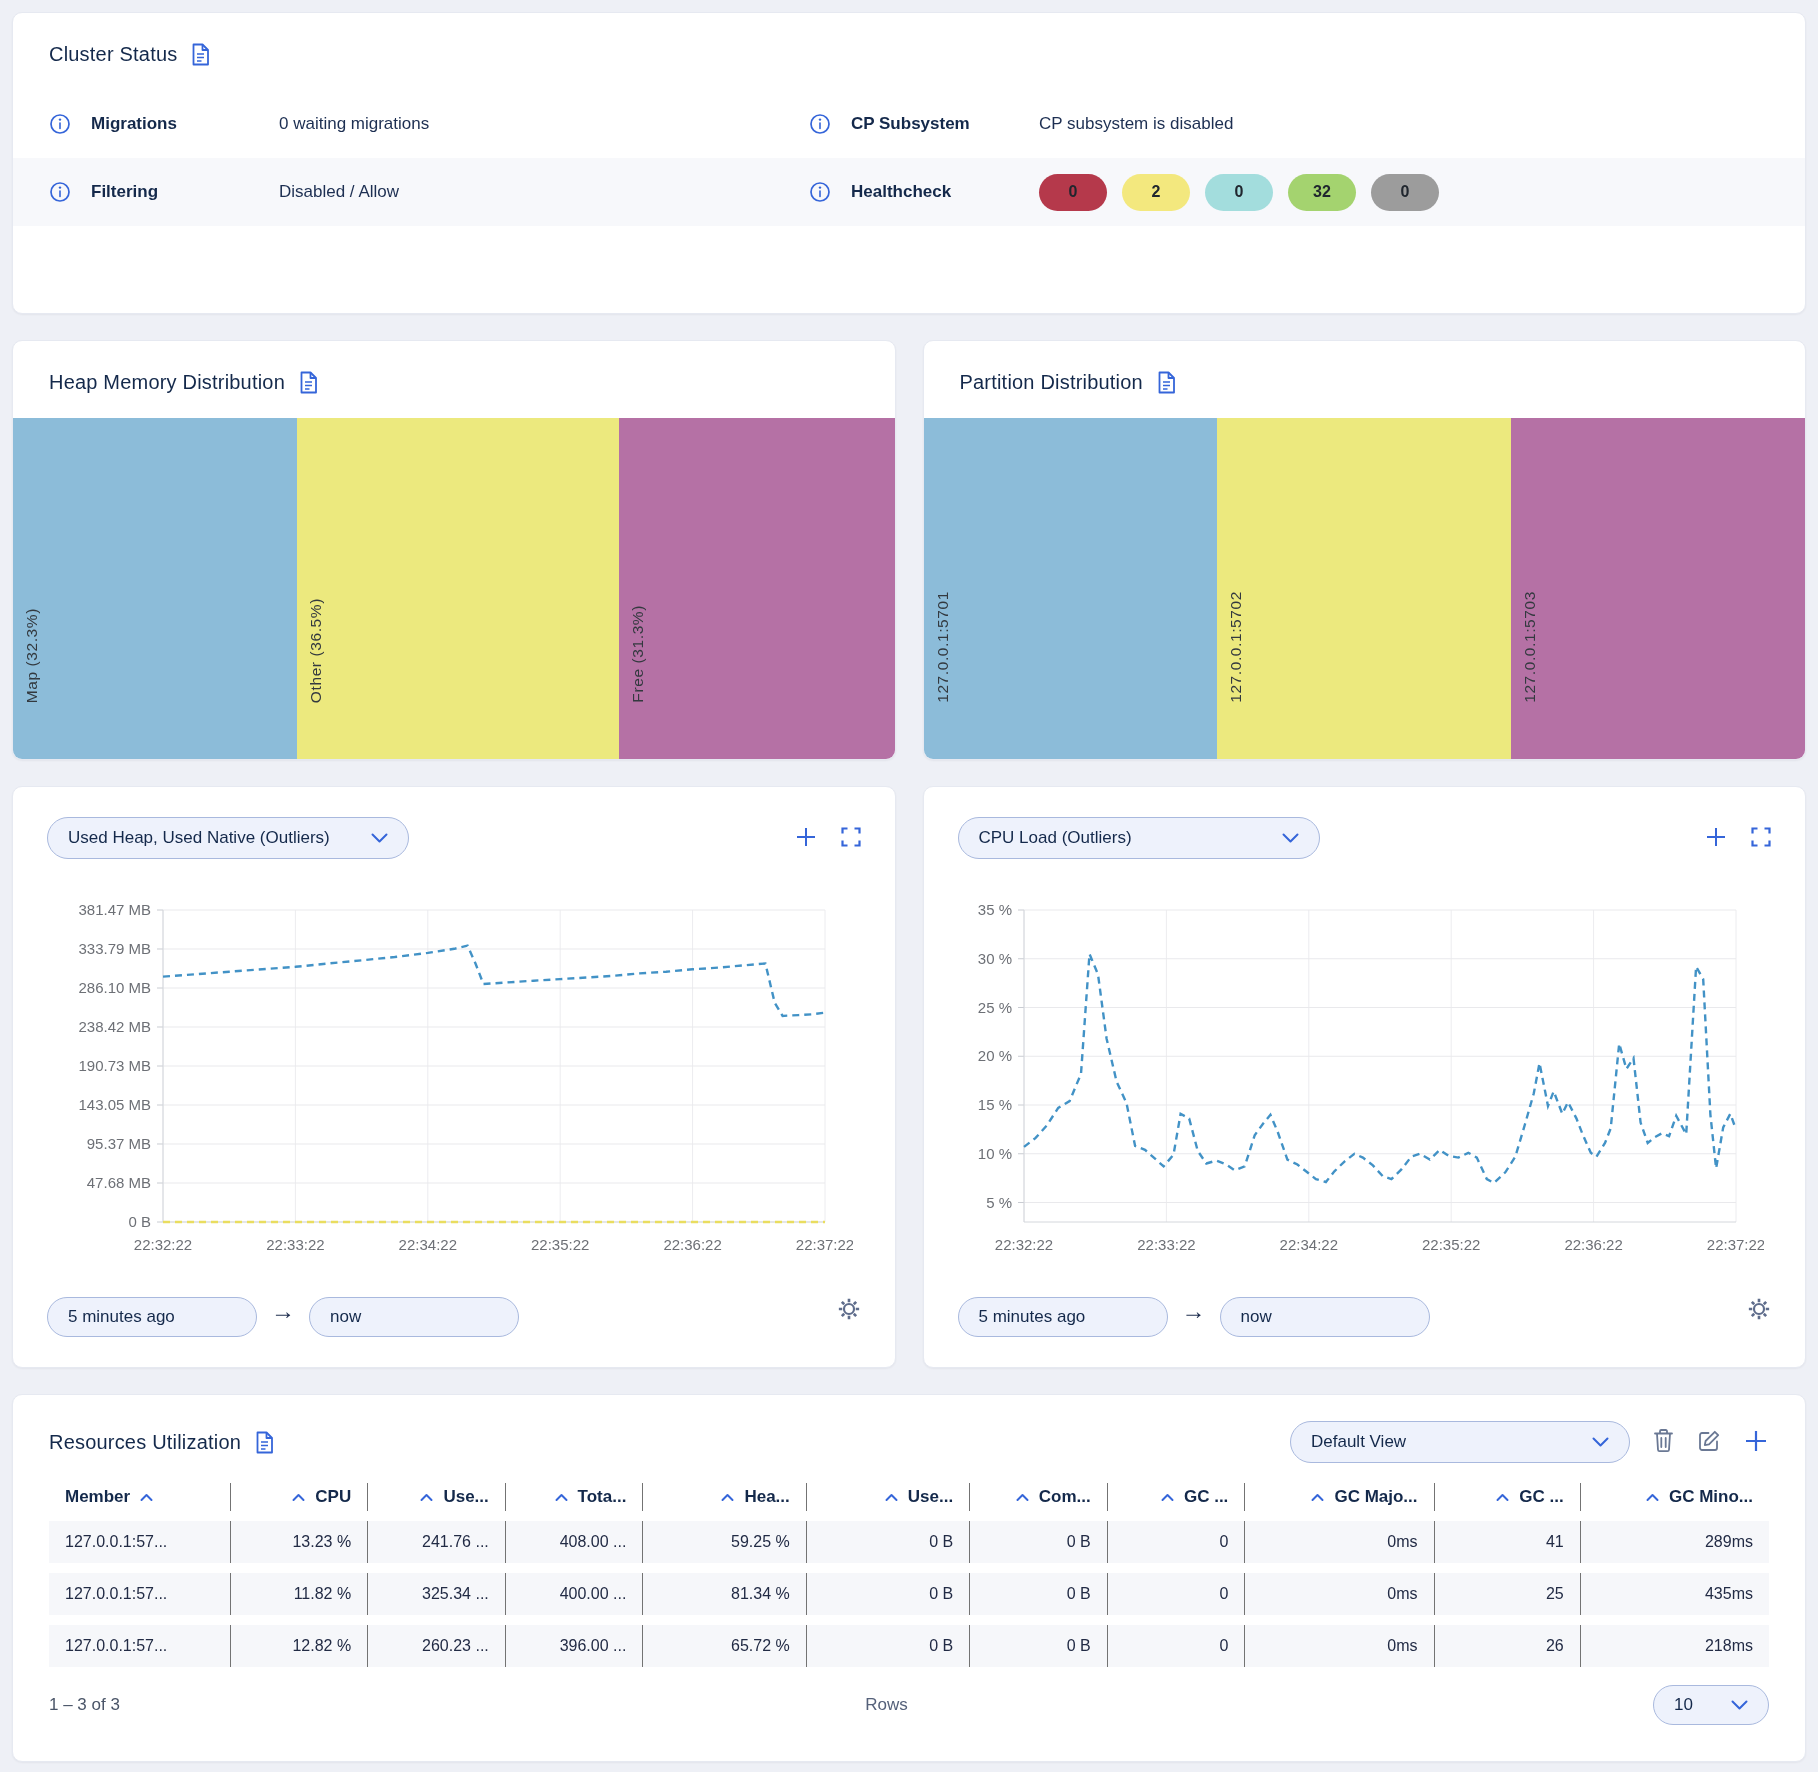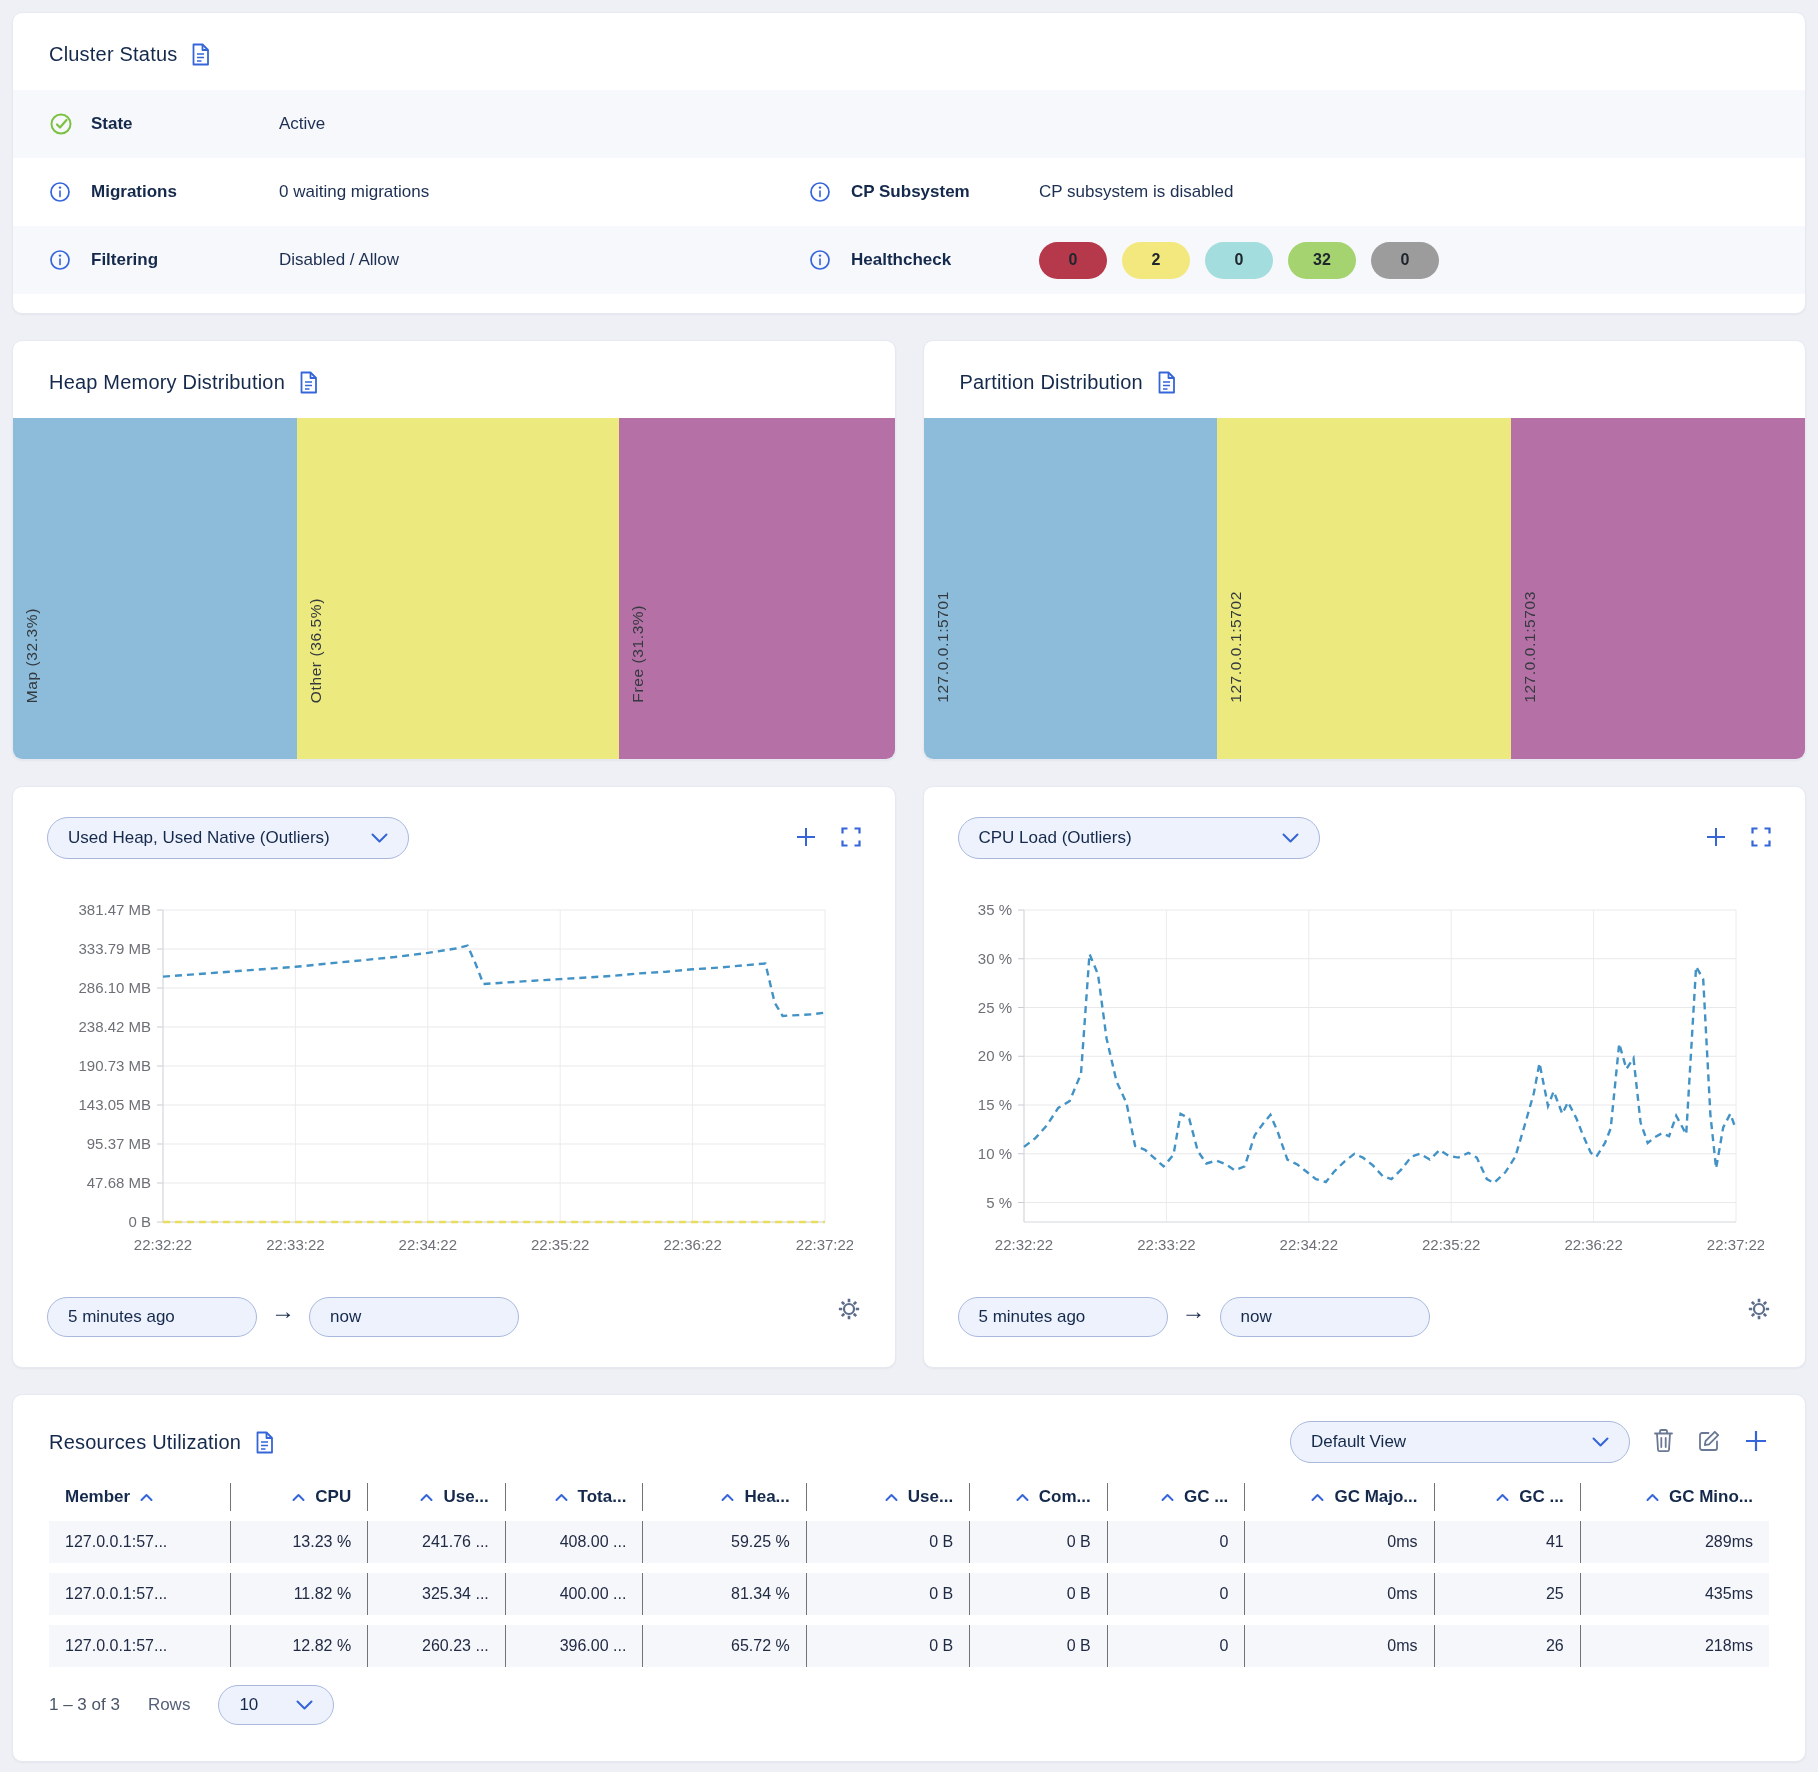--- a/index.html
+++ b/index.html
@@ -52,51 +52,38 @@
   .table-head { display:flex; align-items:center; gap:14px; }
   .table-controls { margin-left:auto; display:flex; align-items:center; gap:22px; }
   .pill.view { min-width:340px; height:42px; }
   table { width:100%; border-collapse:separate; border-spacing:0 10px; margin-top:10px; table-layout:fixed; }
   th { font-size:17px; font-weight:700; color:#14294b; padding:4px 16px; white-space:nowrap; overflow:hidden; }
   th .th-inner { display:flex; align-items:center; justify-content:flex-end; gap:10px; }
   th .th-inner.left { justify-content:flex-start; }
   th + th, td + td { border-left:1px solid #737373; }
   td { background:#f6f7fa; font-size:16px; color:#222b45; padding:12px 16px; text-align:right; white-space:nowrap; overflow:hidden; }
   td.member { text-align:left; }
-  .table-foot { margin-top:8px; display:flex; align-items:center; justify-content:flex-start; gap:28px; color:#4a5568; font-size:17px; }
+  .table-foot { margin-top:8px; display:flex; align-items:center; justify-content:space-between; gap:28px; color:#4a5568; font-size:17px; }
   .pill.small { min-width:116px; height:40px; }
 </style>
 </head>
 <body>
 
 <div class="page">
 
   <section class="panel status-panel">
     <div class="panel-head">
       <h2 class="title">Cluster Status</h2>
       <span class="doc-icon">
         <svg width="19" height="23" viewBox="0 0 19 23">
             <path d="M2.5 1.5h9l5.5 5.5v14.5h-14.5z" fill="none" stroke="#3565d9" stroke-width="1.8" stroke-linejoin="round"></path>
             <path d="M11.5 1.5v5.5h5.5" fill="none" stroke="#3565d9" stroke-width="1.8" stroke-linejoin="round"></path>
             <path d="M6 11h7M6 14.5h7M6 18h4.5" stroke="#3565d9" stroke-width="1.7"></path>
           </svg>
       </span>
-    </div>
-    <div class="status-row striped">
-      <div class="pair">
-        <span class="p-icon">
-          <svg width="24" height="24" viewBox="0 0 24 24">
-              <circle cx="12" cy="12" r="9.5" fill="none" stroke="#7cc142" stroke-width="2"></circle>
-              <path d="M8 12.5l3 3L17.5 8" fill="none" stroke="#7cc142" stroke-width="2.2" stroke-linecap="round" stroke-linejoin="round"></path>
-            </svg>
-        </span>
-        <span class="p-label">State</span>
-        <span class="p-value">Active</span>
-      </div>
-      <div class="pair"></div>
     </div>
     <div class="status-row">
       <div class="pair">
         <span class="p-icon">
           <svg width="22" height="22" viewBox="0 0 22 22">
               <circle cx="11" cy="11" r="9" fill="none" stroke="#3565d9" stroke-width="1.7"></circle>
               <circle cx="11" cy="6.6" r="1.2" fill="#3565d9"></circle>
               <rect x="10.2" y="9.3" width="1.6" height="7" rx="0.8" fill="#3565d9"></rect>
             </svg>
         </span>

